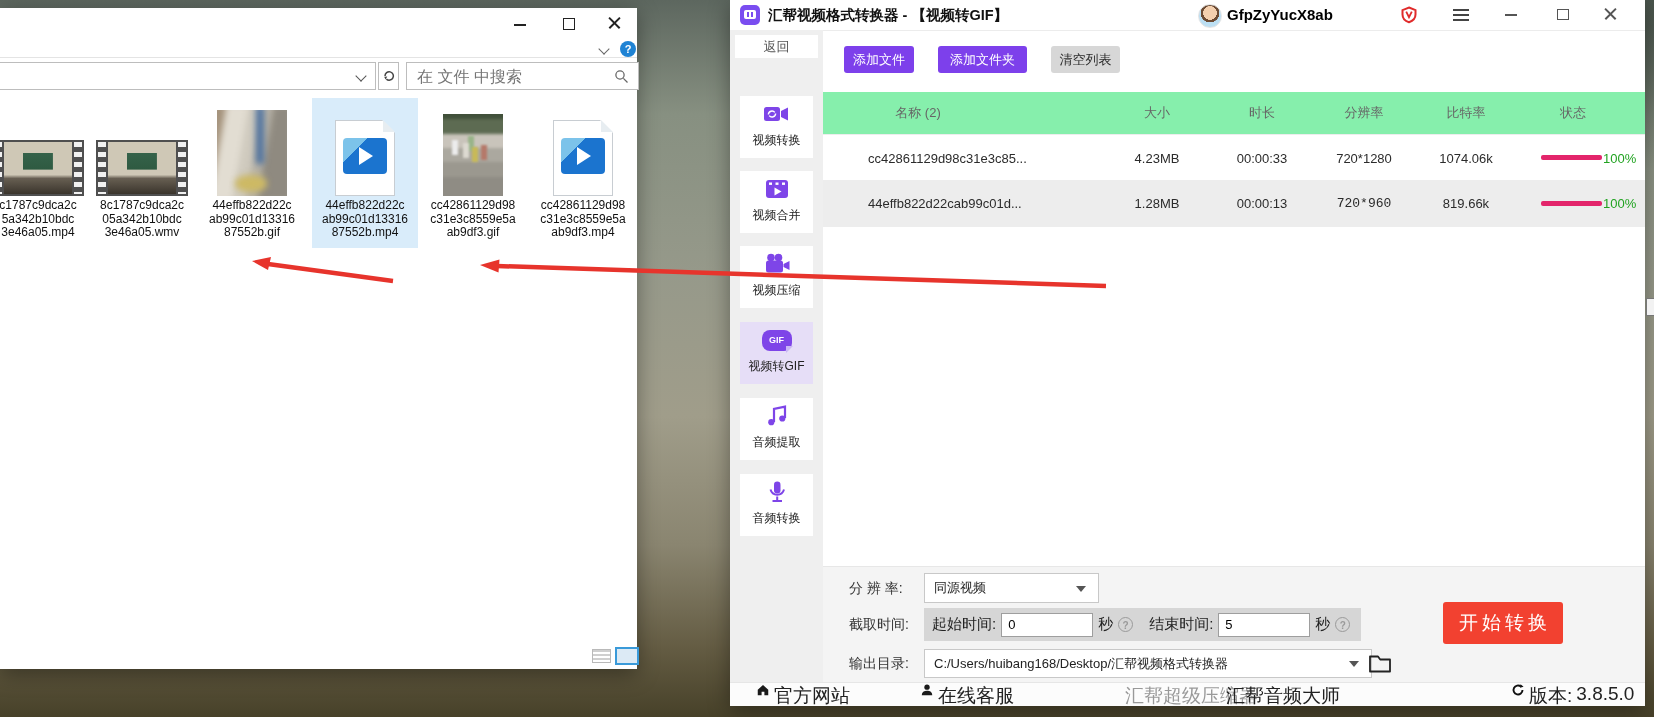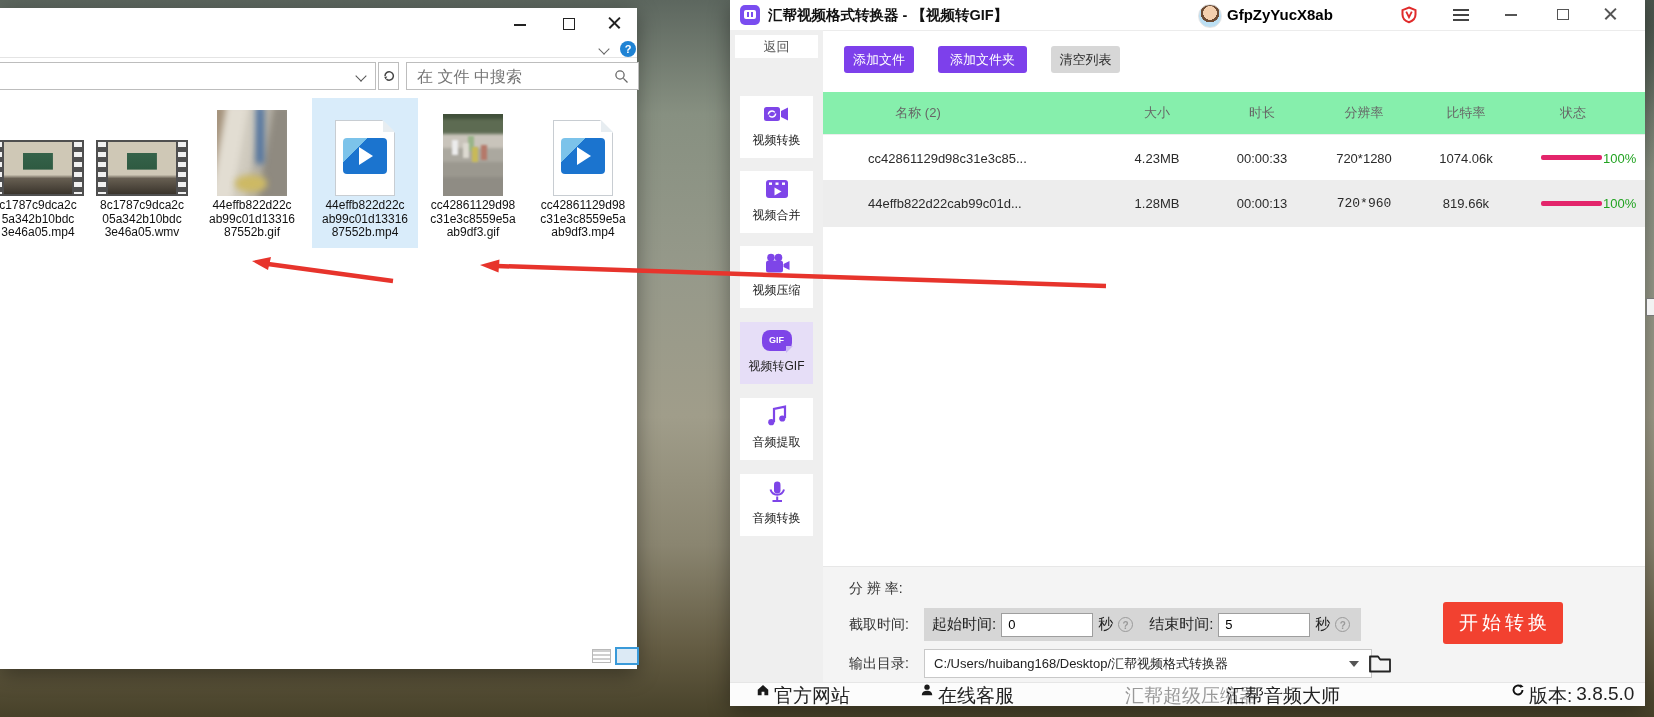--- a/index.html
+++ b/index.html
@@ -360,20 +360,24 @@
     <span class="tcell" style="left:598px;width:90px;">819.66k</span>
     <span class="pbar"></span>
     <span class="pct">100%</span>
 
   </div>
 
   <div class="botsep"></div>
   <div class="panel"></div>
 
   <span class="plabel" style="left:119px;top:573px;line-height:30px;">分 辨 率:</span>
+  <div class="dropdown" style="left:194px;top:573px;width:175px;height:30px;">
+    <span class="txt">同源视频</span>
+    <span class="caret" style="right:12px;top:12px;"></span>
+  </div>
 
   <span class="plabel" style="left:119px;top:608px;line-height:33px;">截取时间:</span>
   <div class="graybox">
     <span class="gl">起始时间:</span>
     <input class="tin" value="0" style="">
     <span class="gl">秒</span>
     <span class="qhelp">?</span>
     <span style="width:6px;"></span>
     <span class="gl">结束时间:</span>
     <input class="tin" value="5" style="">

